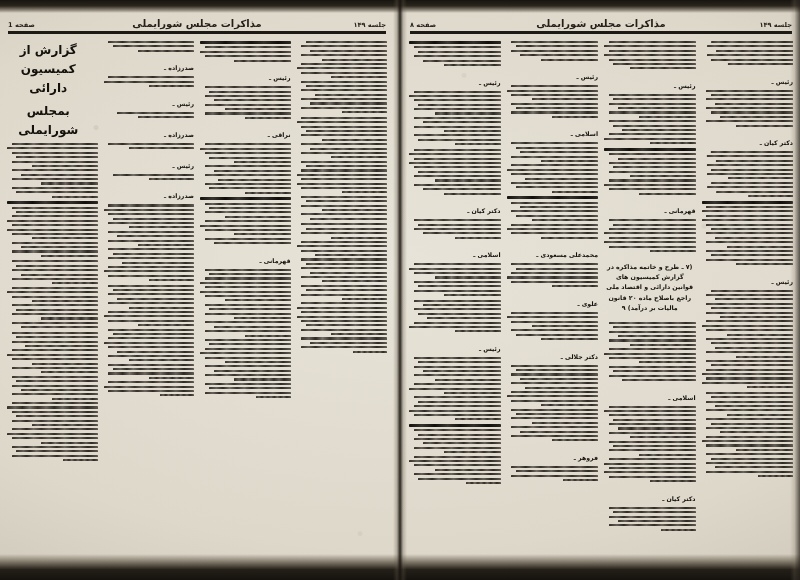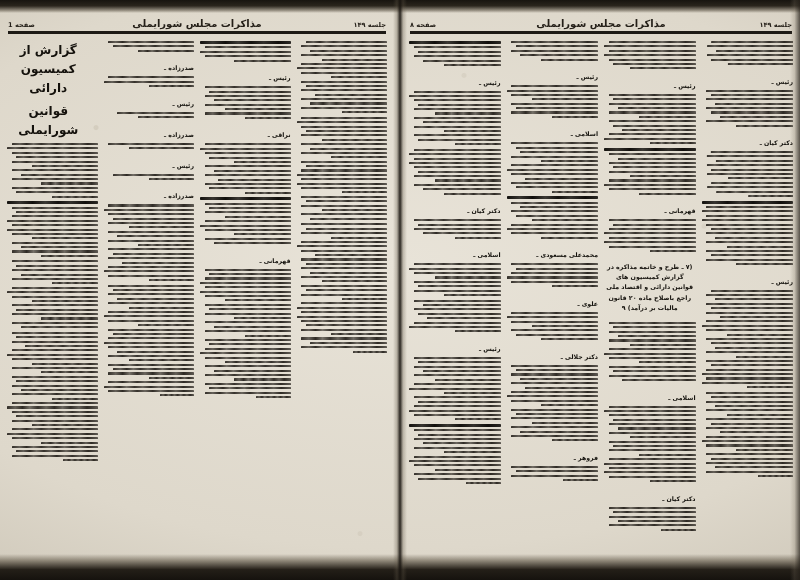--- a/index.html
+++ b/index.html
@@ -877,21 +877,21 @@
             <div class="line w50"></div>
               <div class="line w95"></div>
               <div class="line w88"></div>
             <div class="line w95"></div>
               <div class="line w38"></div>
           </div>
         </div>
 
         <div class="col">
           <div class="colhead" data-bind="pages.1.columns.0.headings.0">گزارش از کمیسیون دارائی</div>
-          <div class="colhead" data-bind="pages.1.columns.0.headings.1">قوانین شورایملی</div>
+          <div class="colhead" data-bind="pages.1.columns.0.headings.1">بمجلس شورایملی</div>
           <div class="para">
             <div class="line w95"></div>
               <div class="line w88"></div>
               <div class="line w95"></div>
             <div class="line w90"></div>
               <div class="line w95"></div>
               <div class="line w72"></div>
             <div class="line w95"></div>
               <div class="line w85"></div>
               <div class="line w95"></div>

